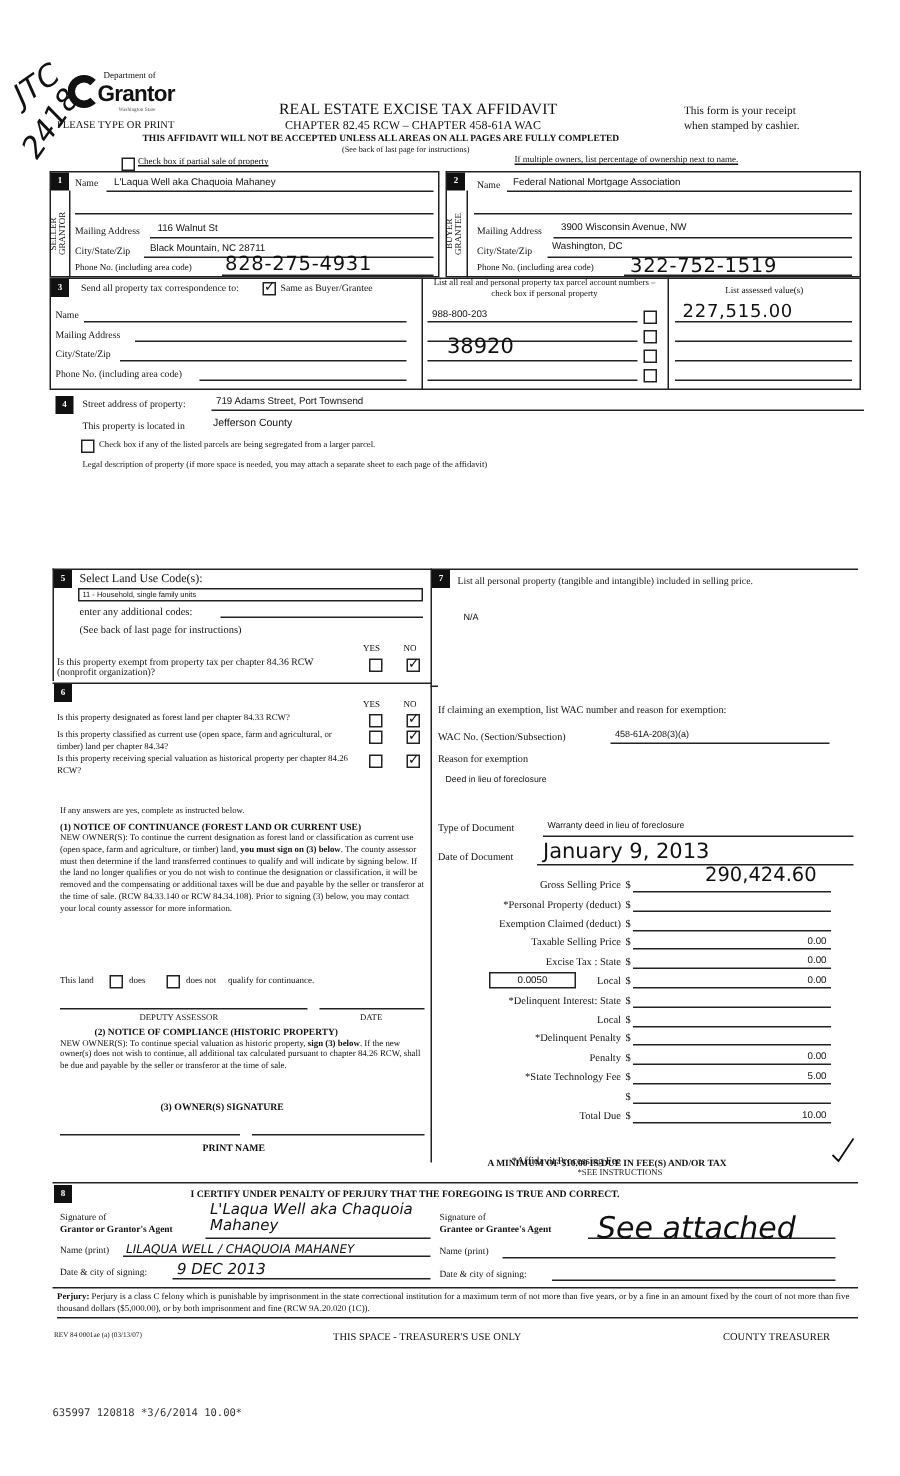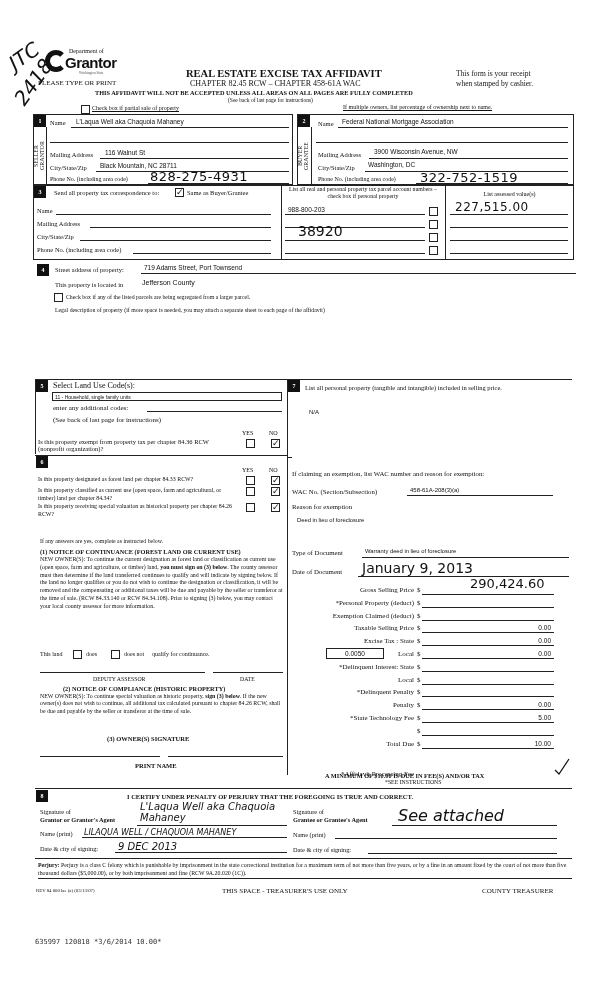--- a/index.html
+++ b/index.html
@@ -26,21 +26,21 @@
 <div class="abs hand" style="left:8px;top:70px;font-size:20px;transform:rotate(-55deg);">2418</div>
 
 <div class="abs" style="left:45px;top:48px;width:80px;height:28px;">
   <div class="abs" style="left:0;top:2px;width:22px;height:22px;border:5px solid #111;border-radius:50%;border-right-color:transparent;"></div>
   <div class="abs" style="left:24px;top:0;font-size:6px;">Department of</div>
   <div class="abs sans" style="left:20px;top:6px;font-size:15px;font-weight:bold;letter-spacing:-0.5px;">Grantor</div>
   <div class="abs" style="left:34px;top:23px;font-size:3.5px;color:#555;">Washington State</div>
 </div>
 
 <div class="abs" style="left:38px;top:79px;font-size:7px;">PLEASE TYPE OR PRINT</div>
-<div class="abs" style="left:186px;top:68px;font-size:10.5px;font-weight:bold;">REAL ESTATE EXCISE TAX AFFIDAVIT</div>
+<div class="abs" style="left:186px;top:68px;font-size:10.5px;font-weight:normal;">REAL ESTATE EXCISE TAX AFFIDAVIT</div>
 <div class="abs" style="left:190px;top:79px;font-size:8px;">CHAPTER 82.45 RCW – CHAPTER 458-61A WAC</div>
 <div class="abs" style="left:95px;top:89px;font-size:6.3px;font-weight:bold;">THIS AFFIDAVIT WILL NOT BE ACCEPTED UNLESS ALL AREAS ON ALL PAGES ARE FULLY COMPLETED</div>
 <div class="abs" style="left:228px;top:97px;font-size:5.5px;">(See back of last page for instructions)</div>
 <div class="abs" style="left:456px;top:69px;font-size:7.5px;">This form is your receipt</div>
 <div class="abs" style="left:456px;top:79px;font-size:7.5px;">when stamped by cashier.</div>
 
 <div class="cb" style="left:81px;top:105px;"></div>
 <div class="abs" style="left:92px;top:105px;font-size:6px;text-decoration:underline;">Check box if partial sale of property</div>
 <div class="abs" style="left:343px;top:104px;font-size:6px;text-decoration:underline;">If multiple owners, list percentage of ownership next to name.</div>
 
@@ -303,21 +303,21 @@
 <div class="abs hand" style="left:84px;top:828px;font-size:8px;">LILAQUA WELL / CHAQUOIA MAHANEY</div>
 
 <div class="abs" style="left:40px;top:845px;font-size:6.3px;">Date &amp; city of signing:</div>
 <div class="line" style="left:115px;top:852px;width:172px;"></div>
 <div class="abs hand" style="left:118px;top:841px;font-size:10px;">9 DEC 2013</div>
 
 <div class="abs" style="left:293px;top:808px;font-size:6.3px;line-height:1.3;">
   <span>Signature of</span><br><b>Grantee or Grantee's Agent</b>
 </div>
 <div class="line" style="left:392px;top:825px;width:165px;"></div>
-<div class="abs hand" style="left:398px;top:806px;font-size:16px;">See attached</div>
+<div class="abs hand" style="left:398px;top:806px;font-size:20px;">See attached</div>
 
 <div class="abs" style="left:293px;top:831px;font-size:6.3px;">Name (print)</div>
 <div class="line" style="left:335px;top:838px;width:222px;"></div>
 <div class="abs" style="left:293px;top:846px;font-size:6.3px;">Date &amp; city of signing:</div>
 <div class="line" style="left:368px;top:853px;width:189px;"></div>
 
 <div class="abs" style="left:35px;top:858px;width:537px;height:1px;background:#222;"></div>
 <div class="abs" style="left:38px;top:862px;width:534px;font-size:5.9px;line-height:1.3;border-bottom:1px solid #222;padding-bottom:1px;">
   <b>Perjury:</b> <span>Perjury is a class C felony which is punishable by imprisonment in the state correctional institution for a maximum term of not more than five years, or by a fine in an amount fixed by the court of not more than five thousand dollars ($5,000.00), or by both imprisonment and fine (RCW 9A.20.020 (1C)).</span>
 </div>

